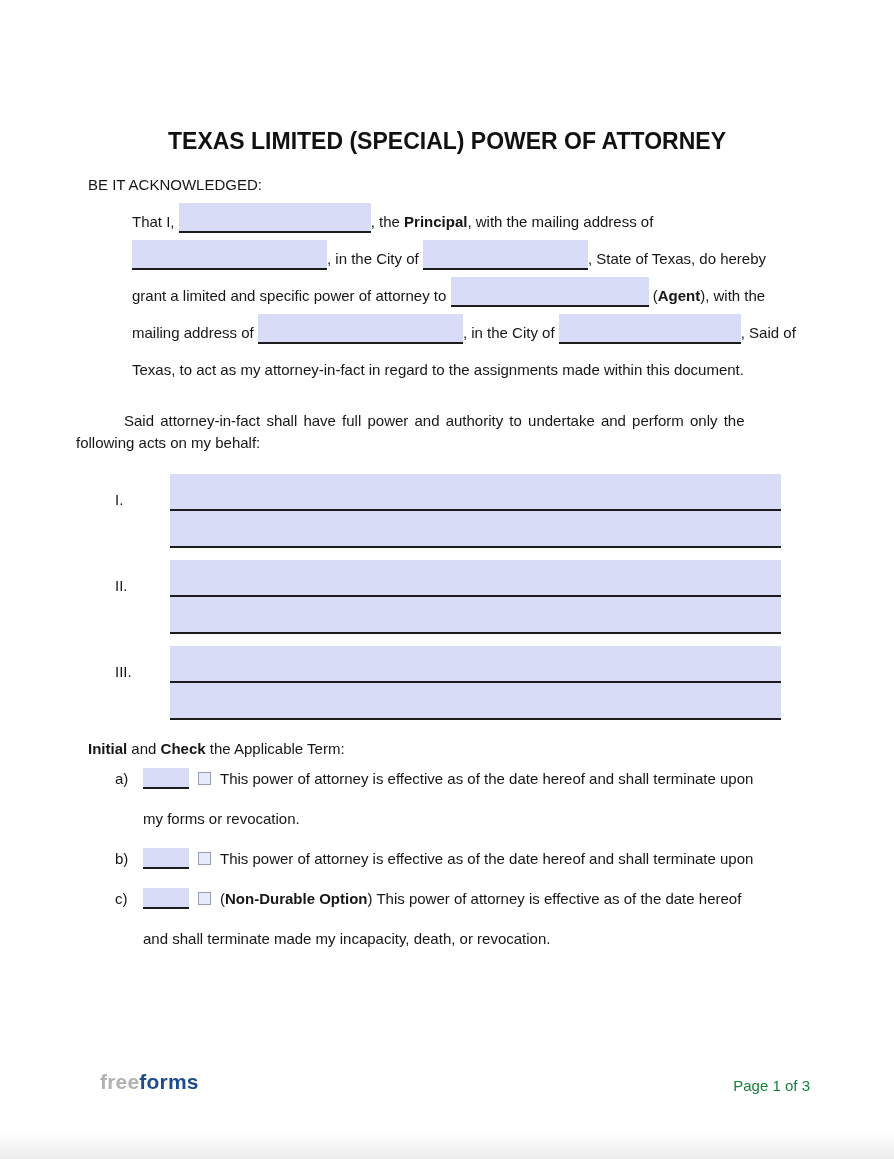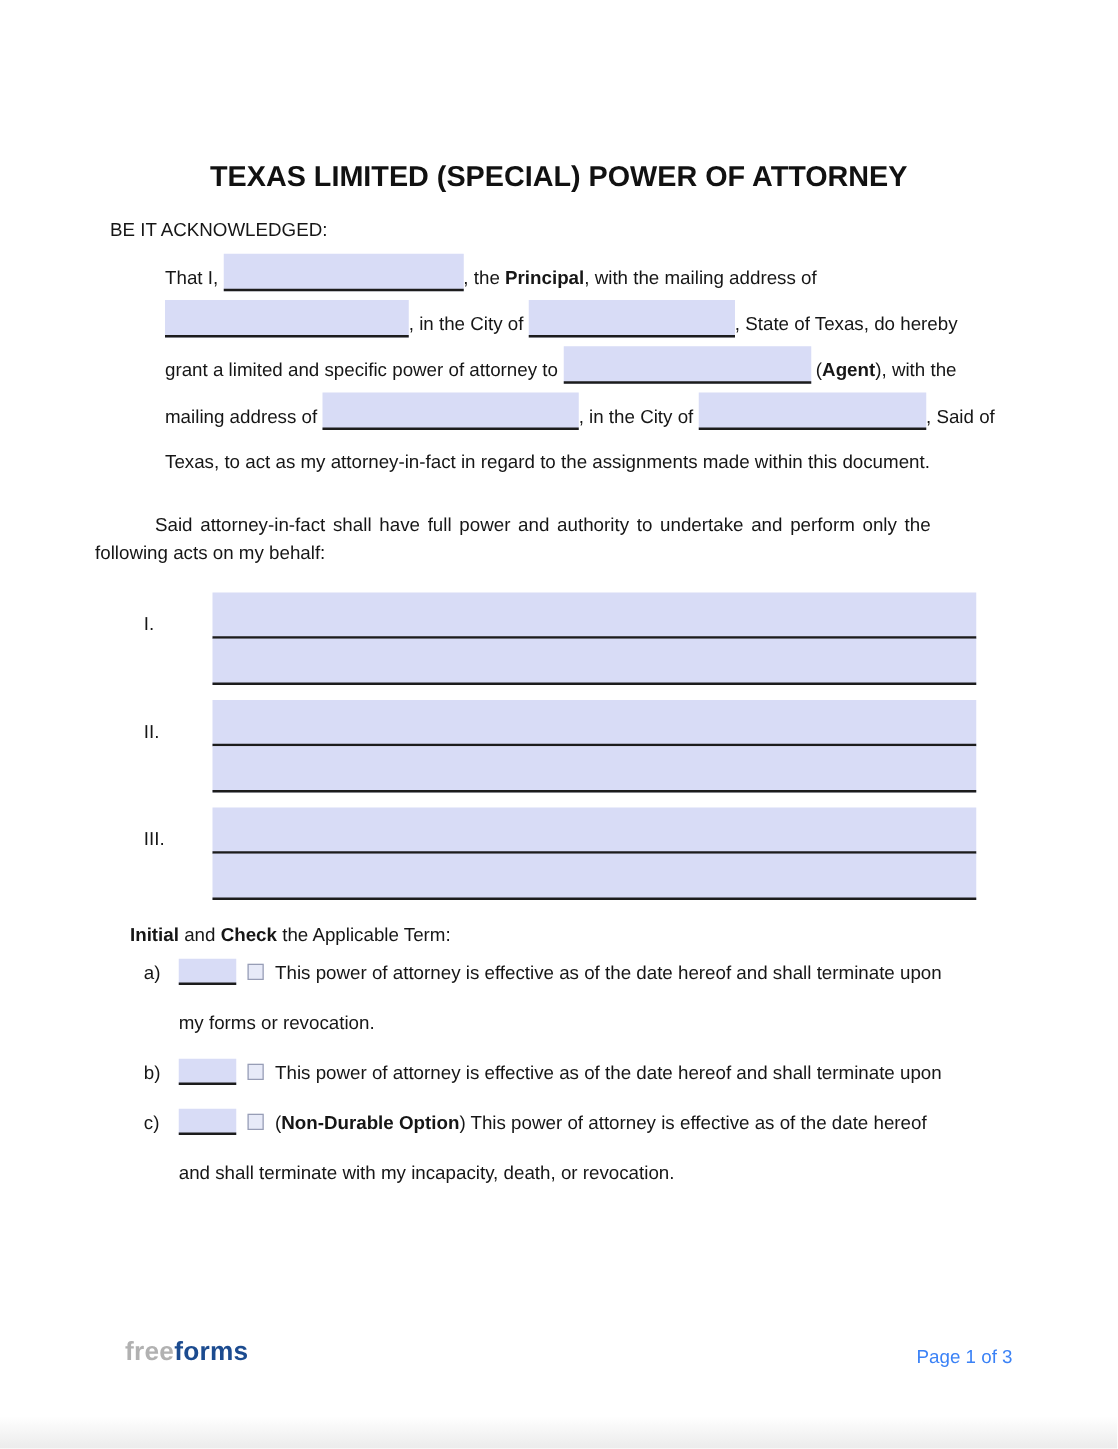--- a/index.html
+++ b/index.html
@@ -53,31 +53,31 @@
   .acts { top: 474px; left: 88px; font-size: 15px; }
   .act { position: relative; margin-bottom: 12px; }
   .act-label { position: absolute; left: 27px; top: 7px; line-height: 37px; }
   .act-lines { margin-left: 82px; width: 611px; }
   .act-line {
     height: 37px;
     background: var(--field, #d8dcf6);
     border-bottom: 2px solid #1c1c1c;
   }
 
-  .terms-heading { top: 740px; left: 104px; font-size: 15px; }
+  .terms-heading { top: 740px; left: 88px; font-size: 15px; }
   .terms { top: 759px; left: 88px; width: 780px; font-size: 15px; }
   .term-item { display: flex; padding-left: 27px; }
   .term-label { width: 28px; flex: none; line-height: 40px; }
   .term-content { flex: 1; }
   .tline { line-height: 40px; white-space: nowrap; }
 
   .brand { top: 1070px; left: 100px; font-size: 21px; font-weight: 700; letter-spacing: 0.2px; }
   .brand .free  { color: var(--brand-gray, #b1b1b1); }
   .brand .forms { color: var(--brand-blue, #1c4b8f); }
-  .pagenum { top: 1077px; right: 84px; font-size: 15px; color: #3b82f6; }
+  .pagenum { top: 1077px; right: 84px; font-size: 15px; color: #15803d; }
 
   .bottom-fade {
     bottom: 0; left: 0; width: 100%; height: 26px;
     background: linear-gradient(180deg, #ffffff 0%, #ebebeb 100%);
   }
 </style>
 </head>
 <body>
 
 <div class="page">
@@ -136,21 +136,21 @@
       <div class="term-item">
         <span class="term-label">b)</span>
         <div class="term-content">
           <div class="tline"><span class="blank short initial" style="width: 46px;"></span><span class="checkbox"></span><span>This power of attorney is effective as of the date hereof and shall terminate upon</span></div>
         </div>
       </div>
       <div class="term-item">
         <span class="term-label">c)</span>
         <div class="term-content">
           <div class="tline"><span class="blank short initial" style="width: 46px;"></span><span class="checkbox"></span><span>(</span><b>Non-Durable Option</b><span>) This power of attorney is effective as of the date hereof</span></div>
-          <div class="tline"><span>and shall terminate with my incapacity, death, or revocation.</span></div>
+          <div class="tline"><span>and shall terminate made my incapacity, death, or revocation.</span></div>
         </div>
       </div>
     </div>
 
   <div class="abs brand">
     <span class="free">free</span><span class="forms">forms</span>
   </div>
 
   <div class="abs pagenum">Page 1 of 3</div>
 

